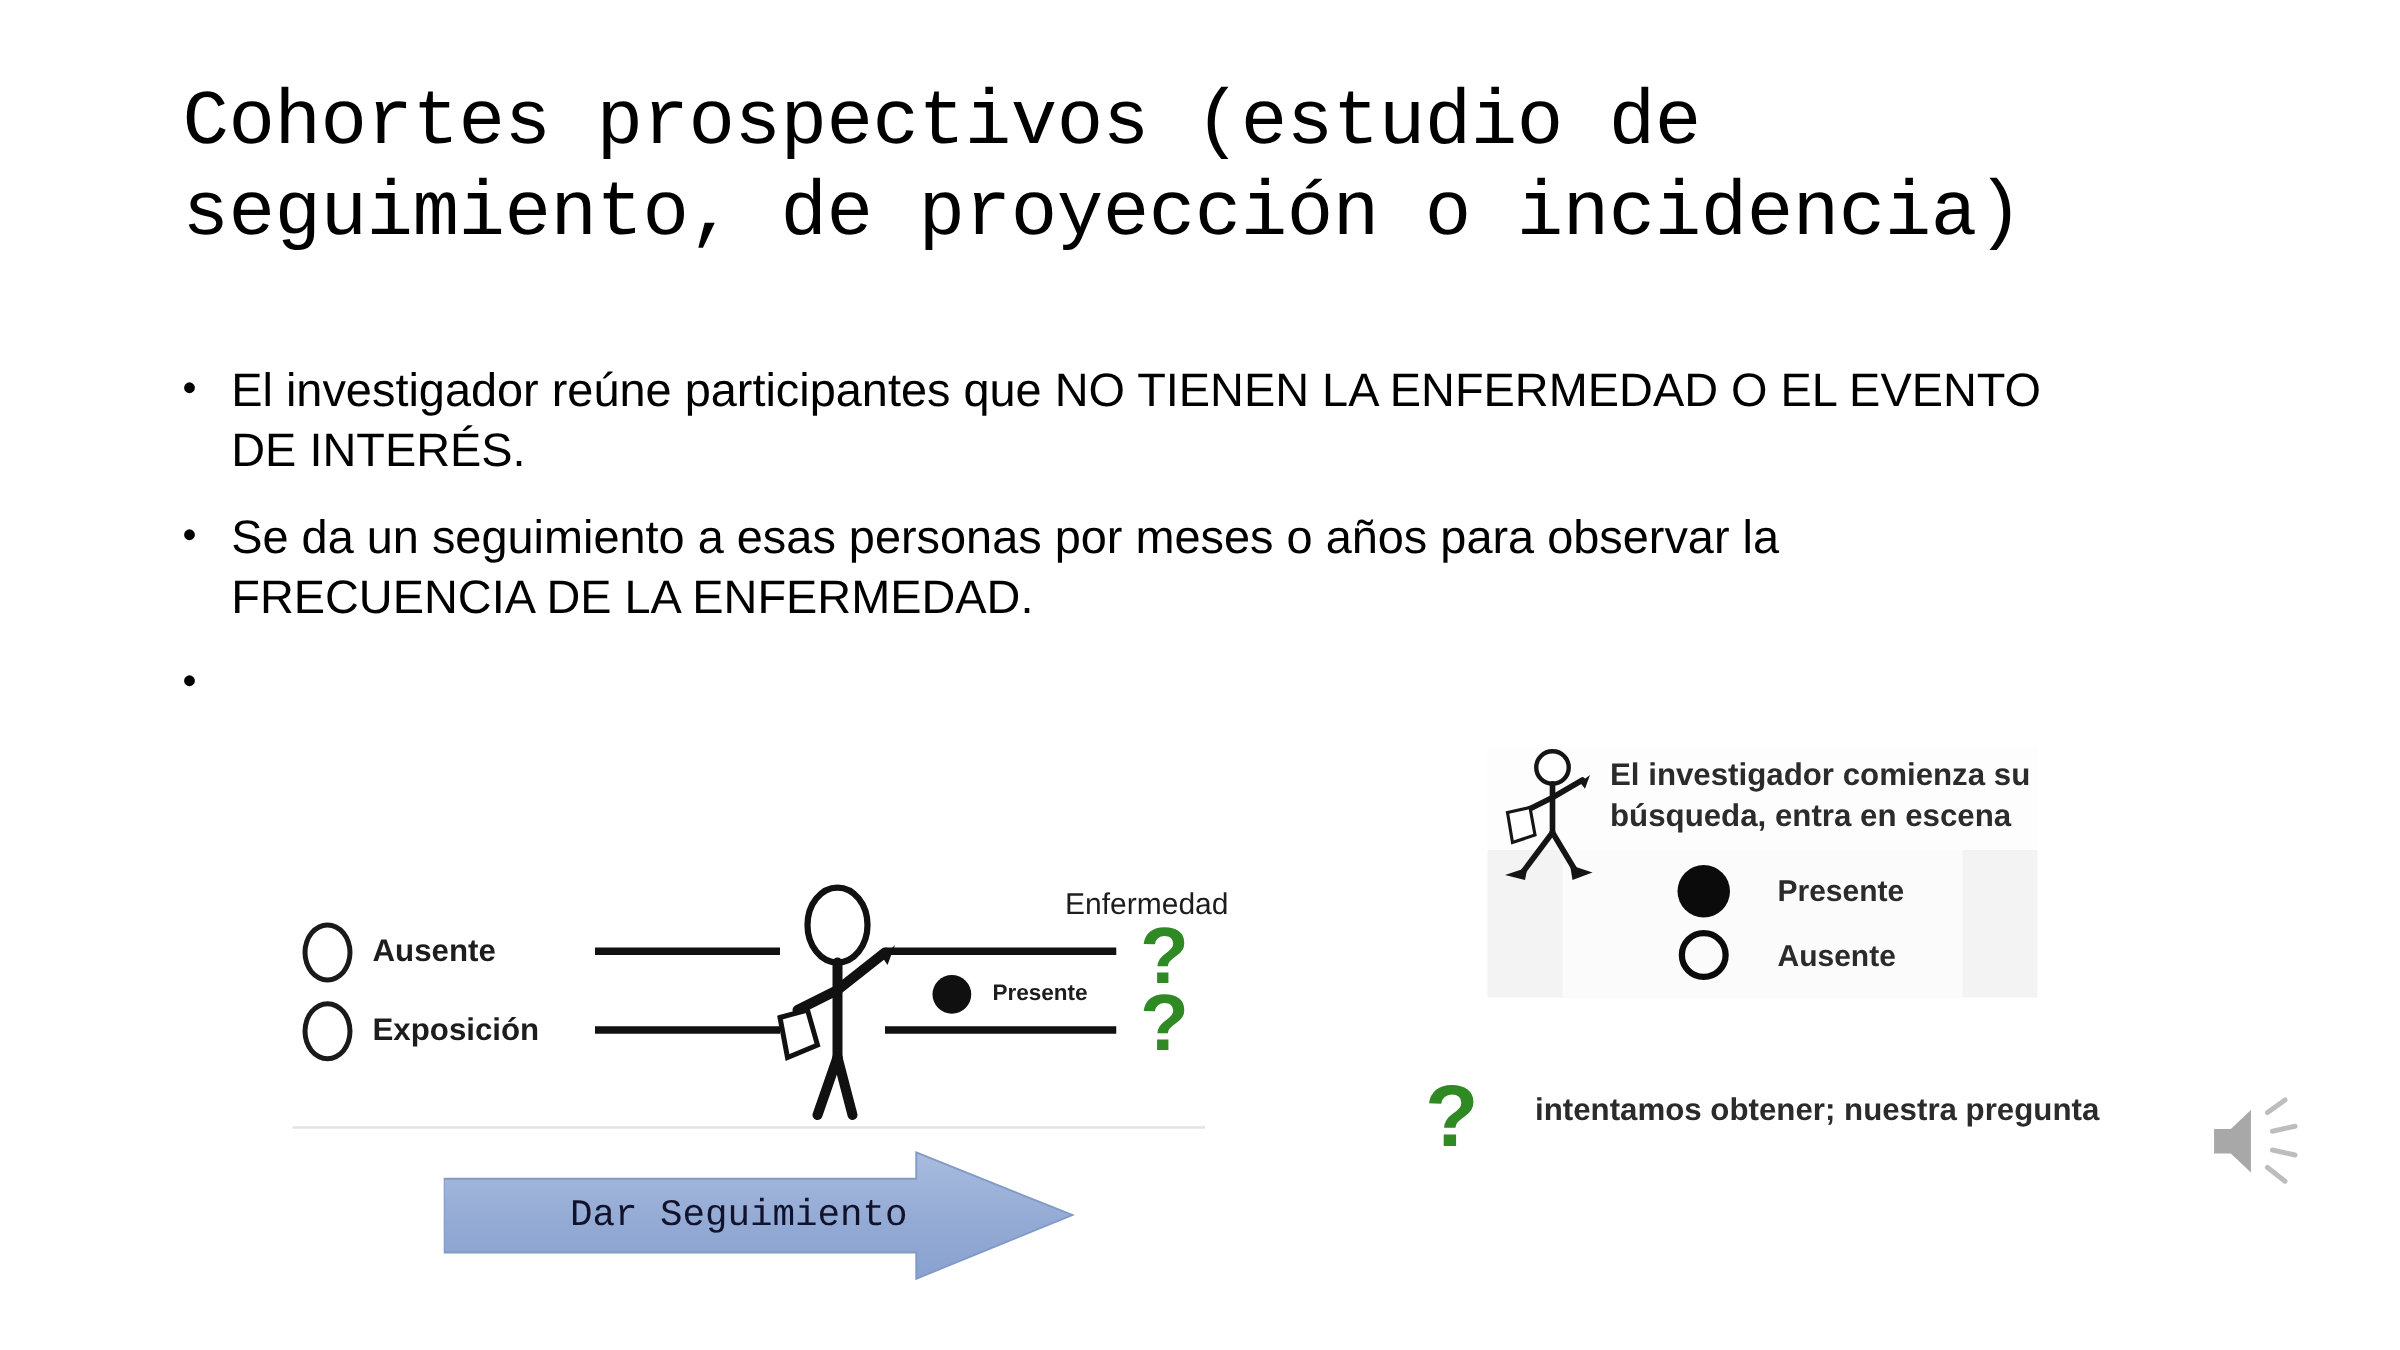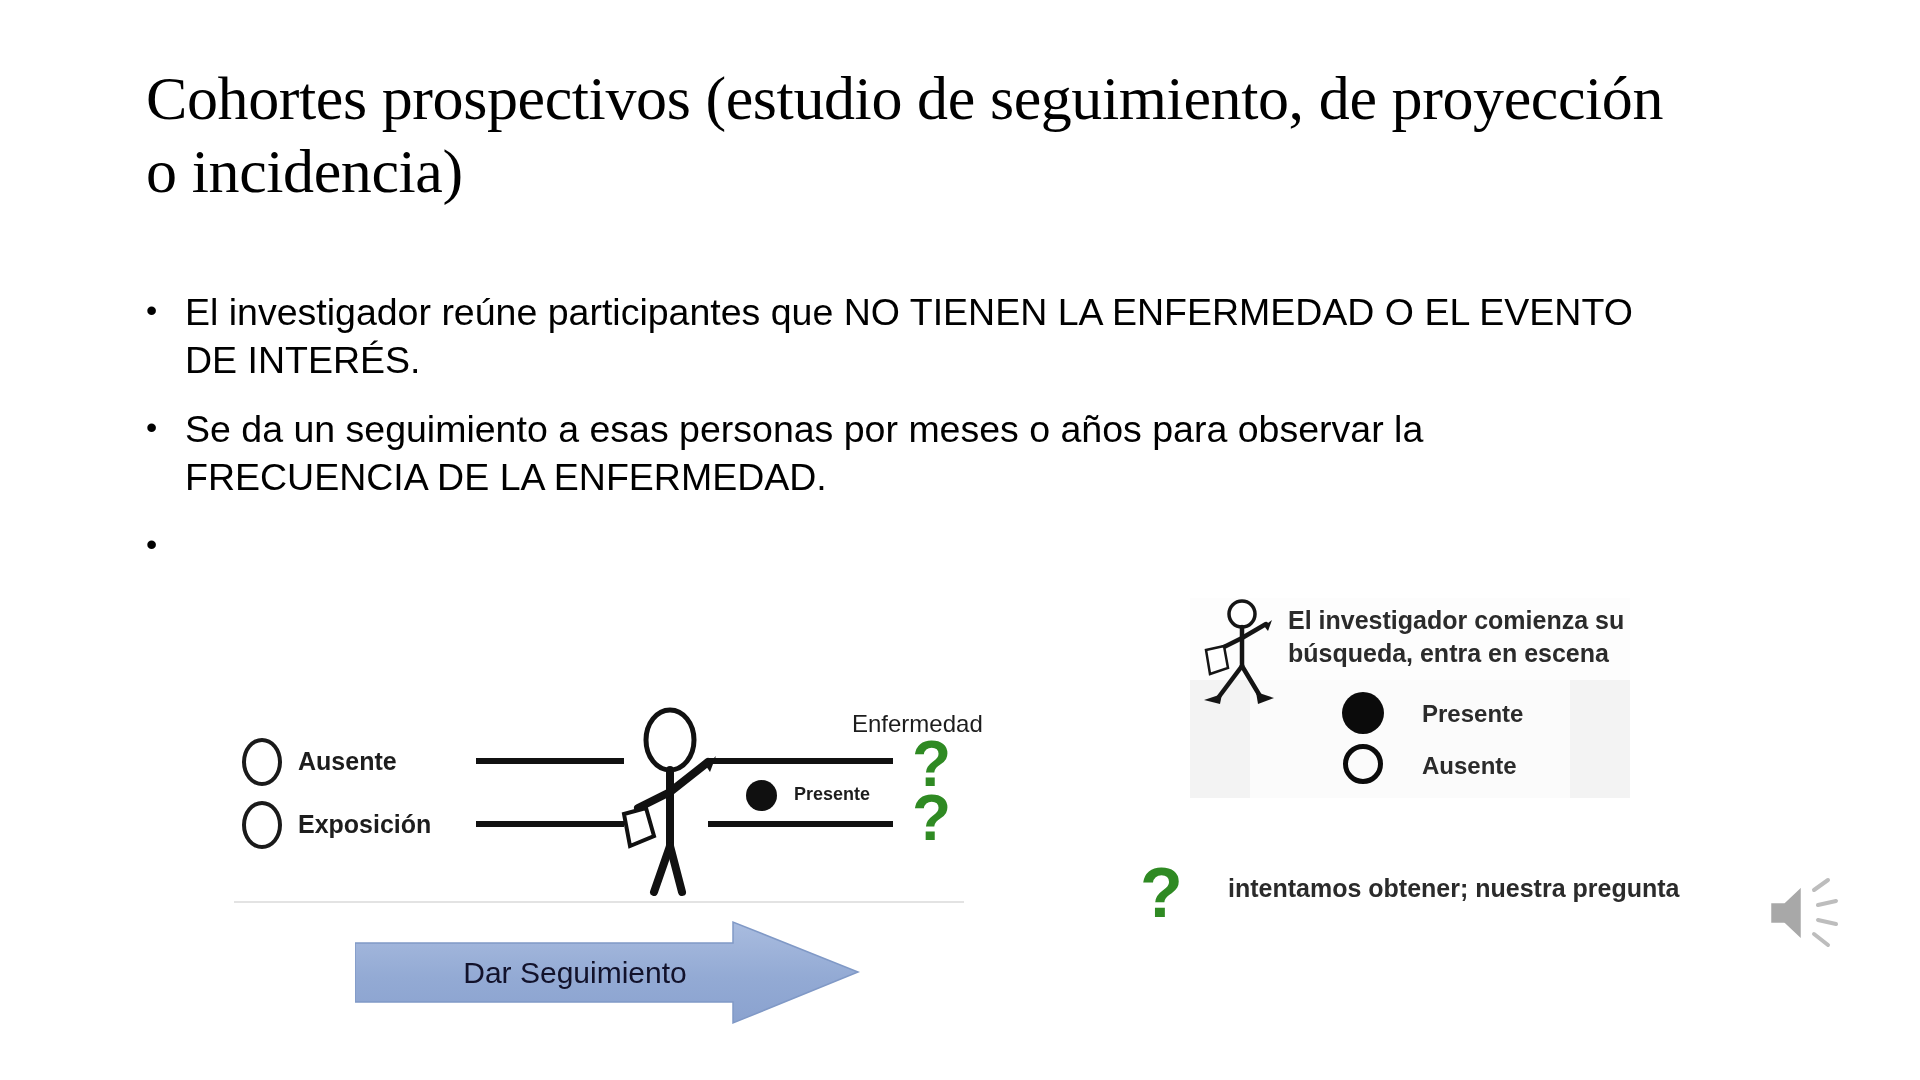--- a/index.html
+++ b/index.html
@@ -18,21 +18,21 @@
   
   .title {
     position: absolute;
     left: 146px; top: 62px;
     width: 1560px;
     font-size: 62px;
     line-height: 1.17;
     font-weight: 400;
     color: #000000;
     letter-spacing: -0.4px;
-    font-family: Liberation Serif, serif;
+    font-family: Liberation Mono, monospace;
   }
 
   
   .bullets {
     position: absolute;
     left: 142px; top: 288px;
     width: 1530px;
   }
   .bullet {
     position: relative;
@@ -121,27 +121,27 @@
   .stick-left { position: absolute; left: 382px; top: -22px; width: 120px; height: 200px; }
 
   
   .arrow-wrap {
     position: absolute;
     left: 355px; top: 920px;
     width: 505px; height: 105px;
   }
   .arrow-label {
     position: absolute;
-    left: 0; top: 0;
+    left: 16px; top: 0;
     width: 440px; height: 105px;
     display: flex; align-items: center; justify-content: center;
     font-size: 30px;
     color: #12122b;
     z-index: 3;
-    font-family: Liberation Sans, sans-serif;
+    font-family: Liberation Mono, monospace;
   }
 
   
   .fig-right {
     position: absolute;
     left: 1190px; top: 598px;
     width: 440px; height: 200px;
   }
   .fig-right .band-top {
     position: absolute; left: 0; top: 0;

